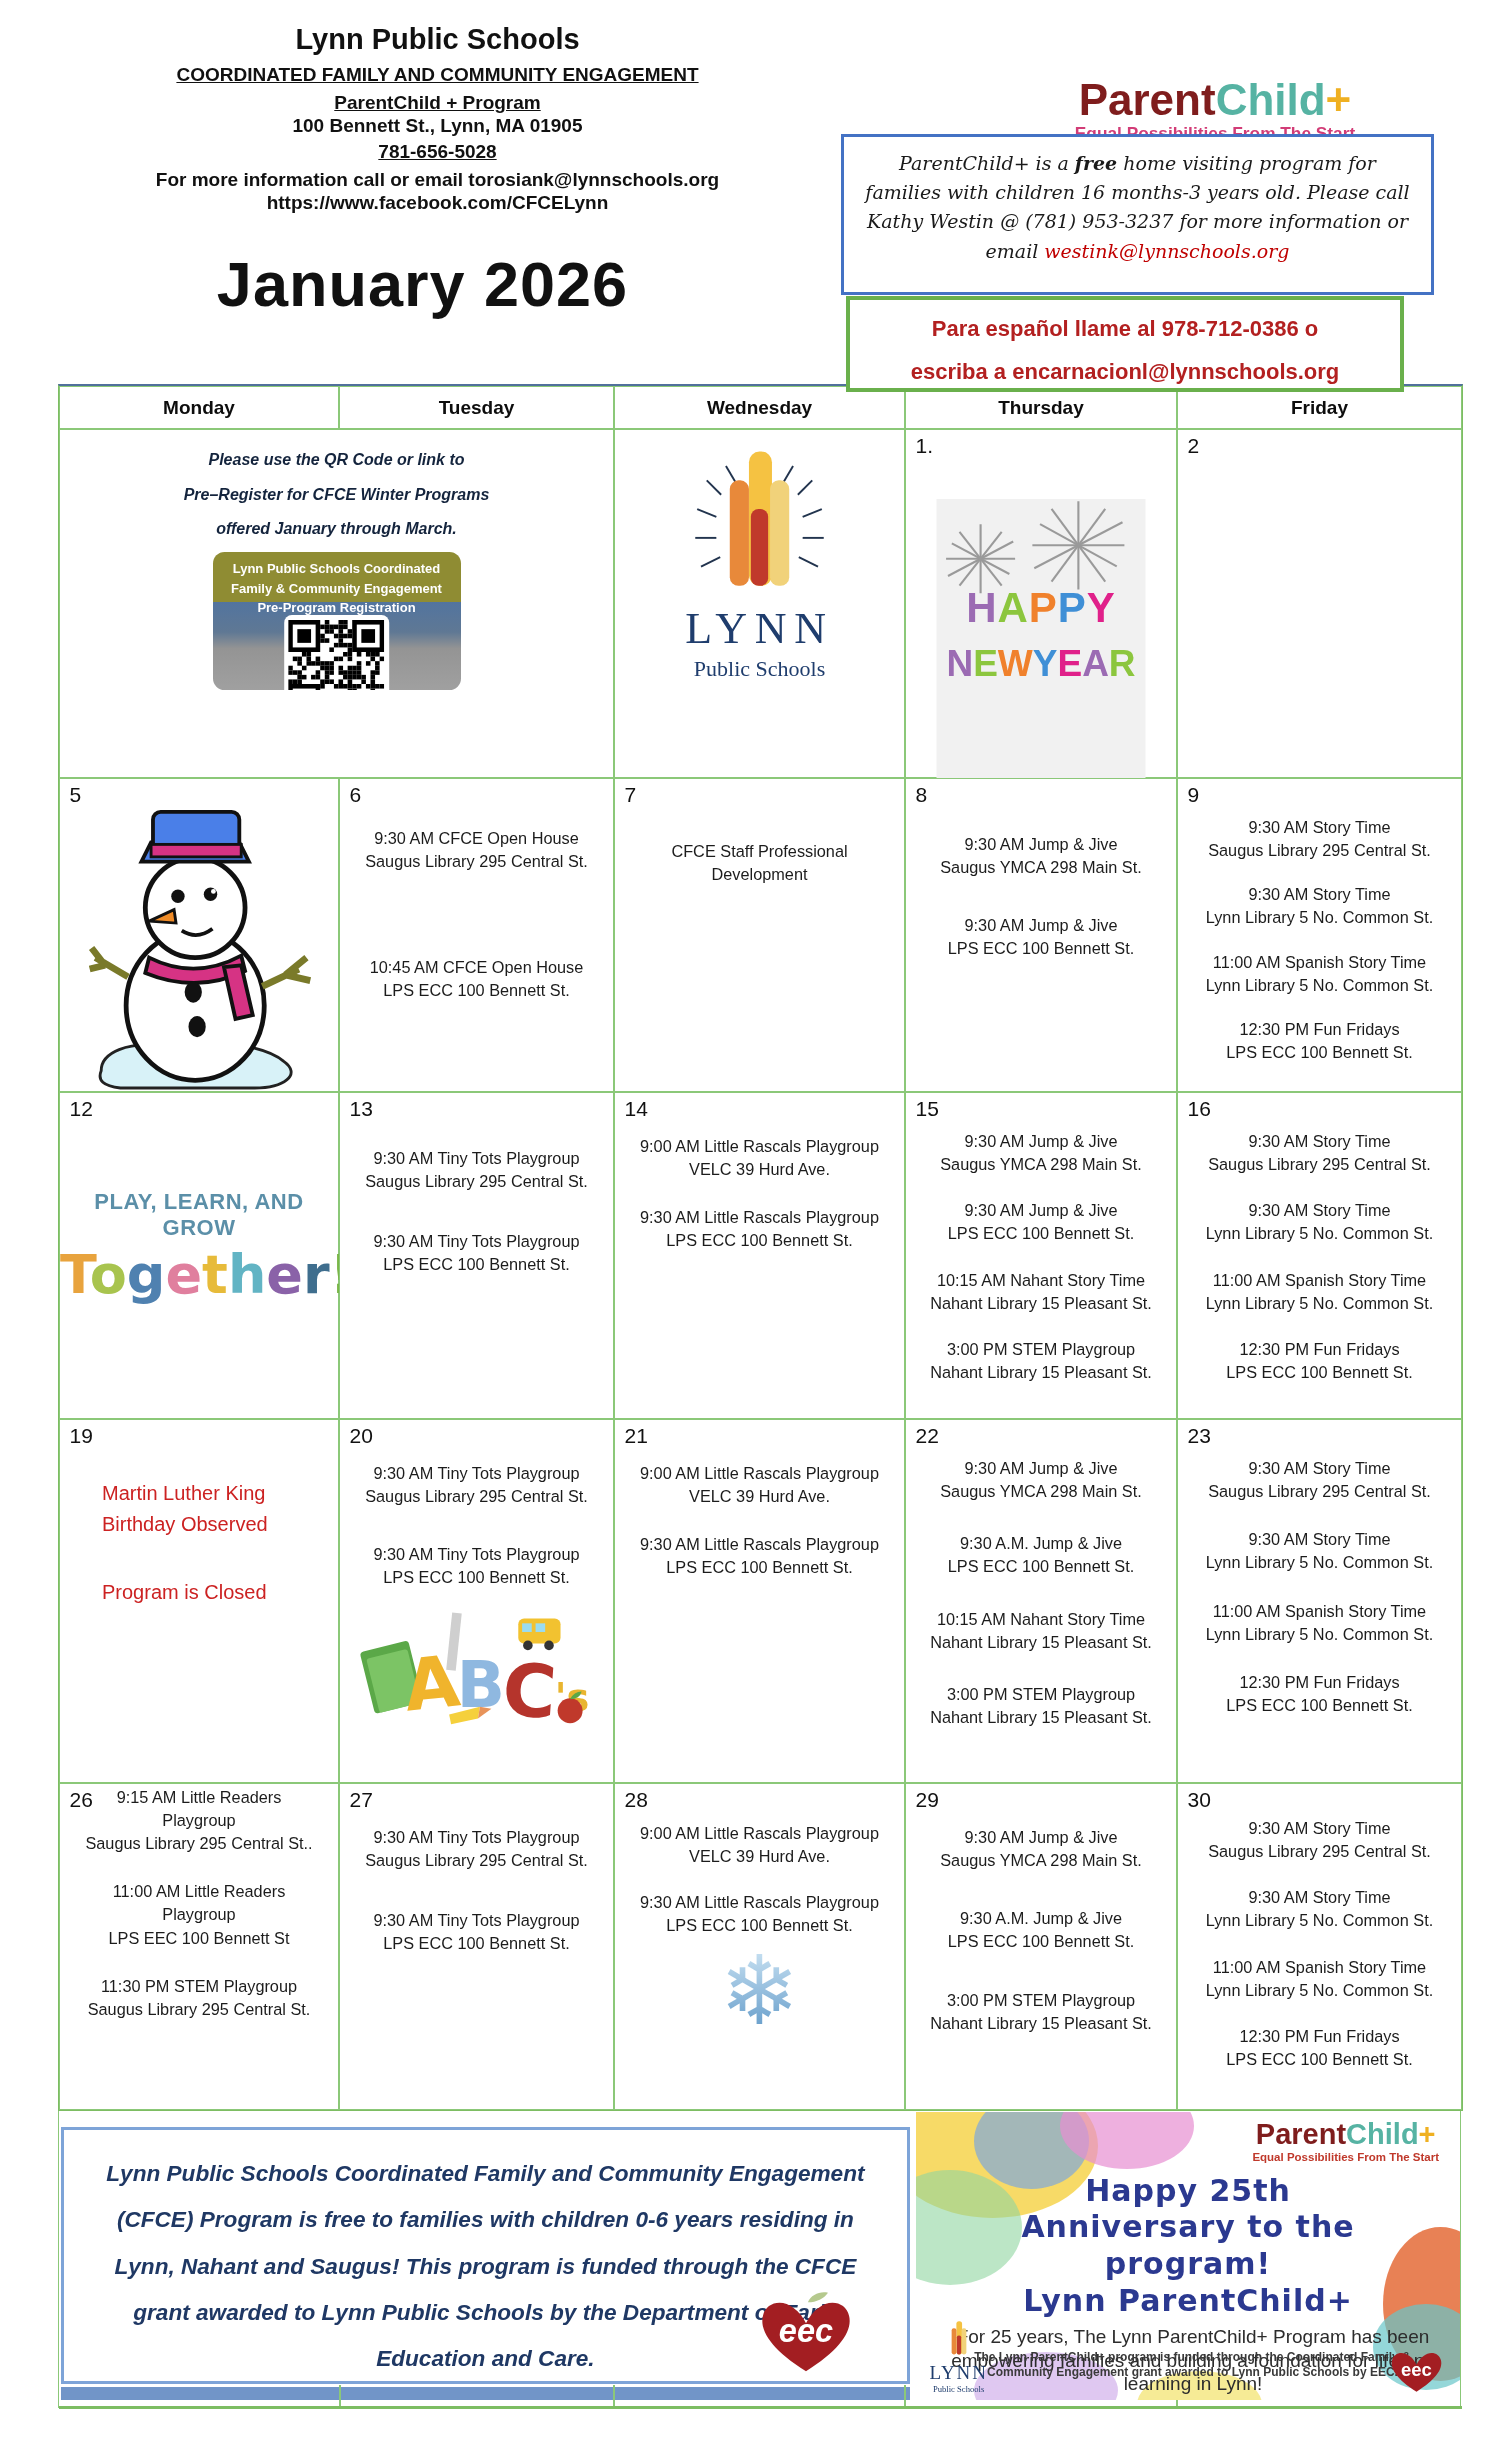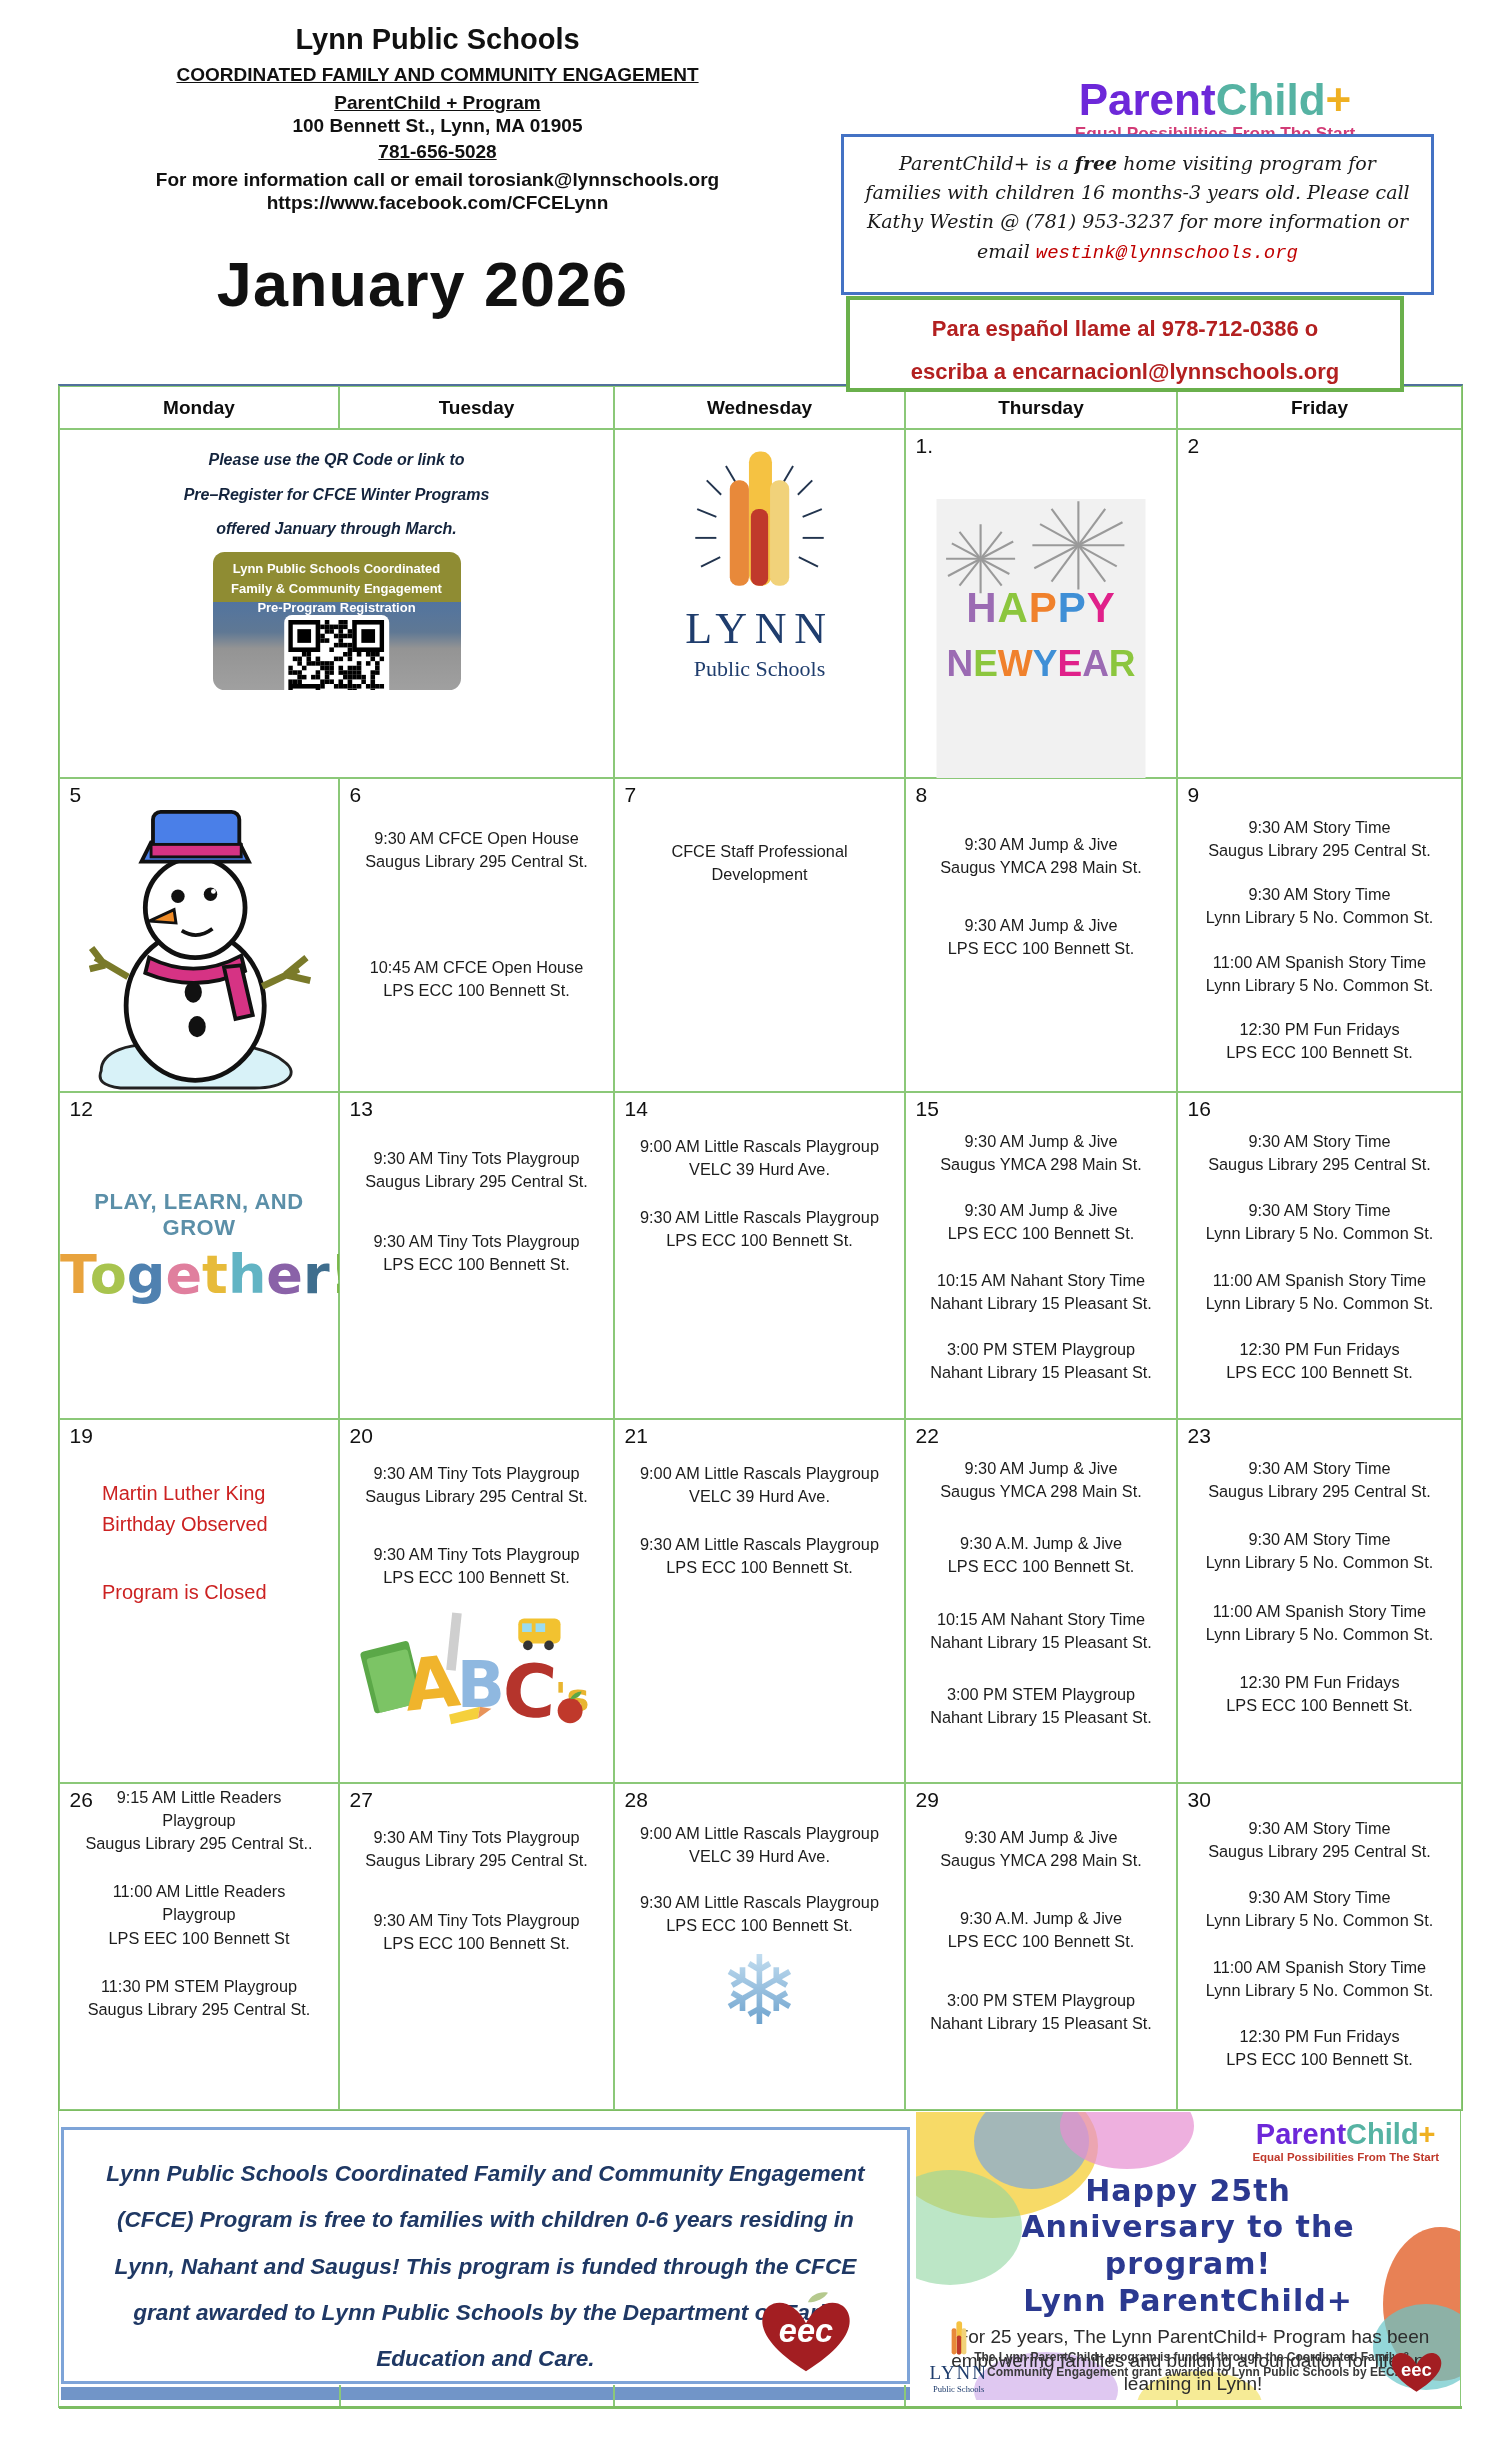--- a/index.html
+++ b/index.html
@@ -12,29 +12,29 @@
   .hdr .program{font-size:19px;text-decoration:underline;margin-top:3.8px;}
   .hdr .addr{font-size:19px;}
   .hdr .phone{font-size:19px;text-decoration:underline;margin-top:1.9px;}
   .hdr .infoline{font-size:19px;margin-top:3.8px;}
   .hdr .fb{font-size:19px;}
   .month-title{position:absolute;left:115px;top:248px;width:615px;text-align:center;
                font-size:63px;font-weight:bold;letter-spacing:1px;}
   
   .pclogo{position:absolute;left:970px;top:75px;width:490px;text-align:center;}
   .pclogo .big{font-size:44px;font-weight:bold;letter-spacing:0;}
-  .pc-parent{color:#6d28d9;} .pc-child{color:#56b3a3;} .pc-plus{color:#efb021;}
+  .pc-parent{color:#7f1d1d;} .pc-child{color:#56b3a3;} .pc-plus{color:#efb021;}
   .pclogo .tag{font-size:17.3px;font-weight:bold;color:#d23c77;margin-top:-1.9px;}
   
   .infobox{position:absolute;left:841px;top:134px;width:593px;height:161px;background:#fff;
            border:3.8px solid #4472c4;box-sizing:border-box;
            font-family:"DejaVu Serif",serif;font-style:italic;font-size:19px;line-height:1.55;
            text-align:center;padding:11.5px 19px;color:#1a1a1a;}
   .infobox .free{font-weight:bold;}
-  .infobox .mail{color:#c00000;font-family:Liberation Mono, monospace;}
+  .infobox .mail{color:#c00000;}
   .esbox{position:absolute;left:846px;top:296px;width:558px;height:96px;background:#fff;
          border:4.8px solid #6ab04c;box-sizing:border-box;text-align:center;
          color:#b32020;font-weight:bold;font-size:22px;line-height:1.95;padding-top:7.7px;z-index:5;}
   
   .cal{position:absolute;left:58px;top:384px;display:grid;
        grid-template-columns:280px 275px 291px 272px 285px;
        grid-template-rows:43px 349px 314px 327px 364px 327px;
        border:1.9px solid #7dbd62;border-top:2.9px solid #51709c;box-sizing:content-box;z-index:1;}
   .cal > div{border:1.4px solid #8bc878;box-sizing:border-box;background:#fff;position:relative;}
   .dayhdr{background:#7195c8;font-weight:bold;font-size:19px;color:#0d0d0d;

